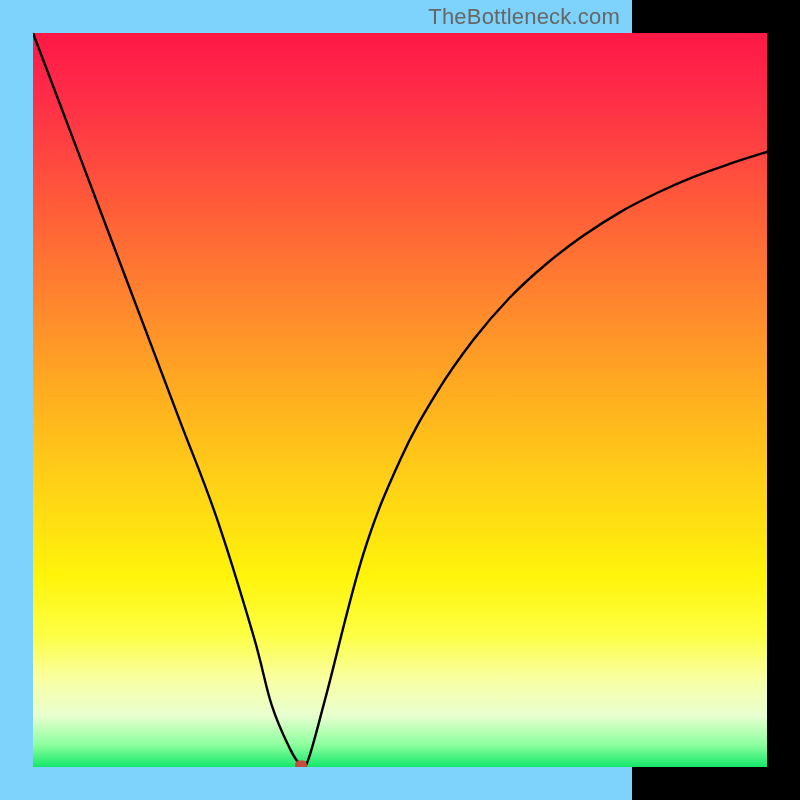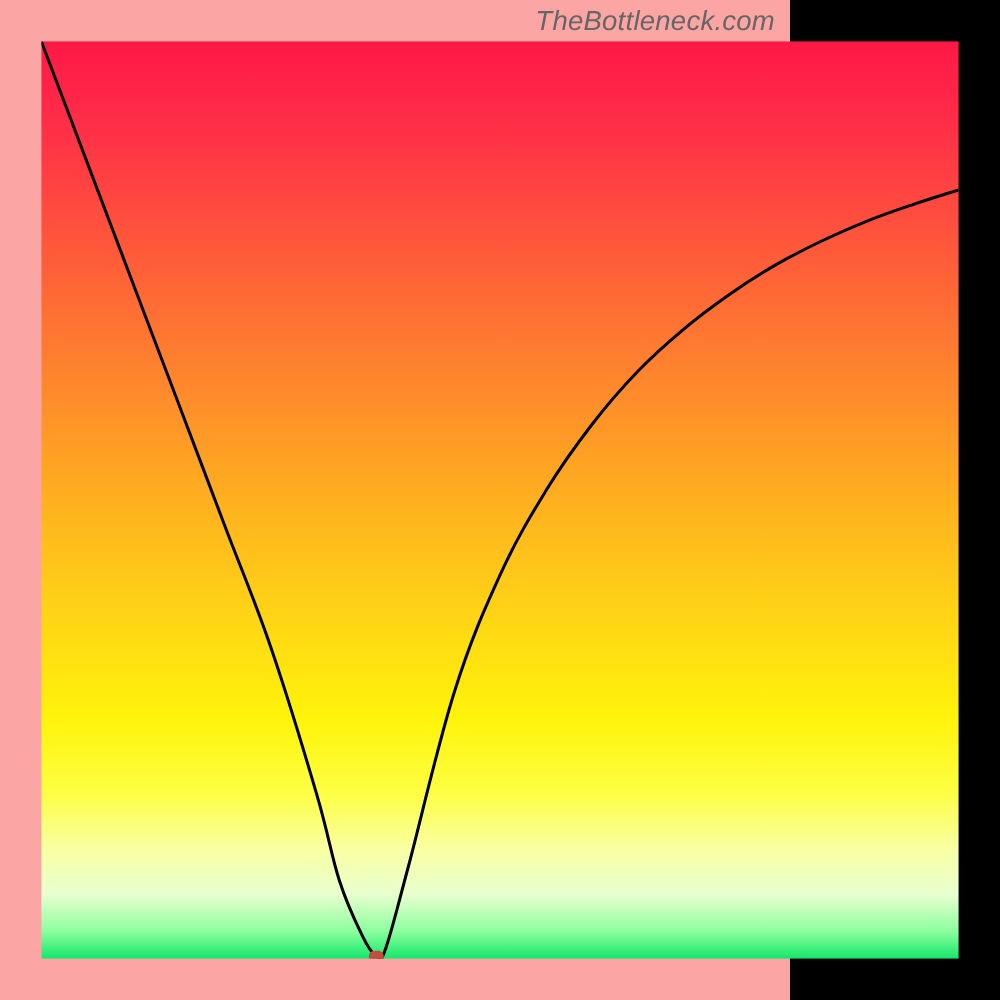--- a/index.html
+++ b/index.html
@@ -8,22 +8,21 @@
     width: 800px;
     height: 800px;
     background: #000;
     font-family: Arial, Helvetica, sans-serif;
     overflow: hidden;
   }
   .container {
     position: relative;
     width: 632px;
     height: 800px;
-    background: #fca5a5;
-    font-style: italic;
+    background: #7dd3fc;
   }
   .watermark {
     position: absolute;
     top: 4px;
     right: 12px;
     color: #666;
     font-size: 22px;
     font-weight: 500;
     z-index: 10;
     letter-spacing: 0.2px;

